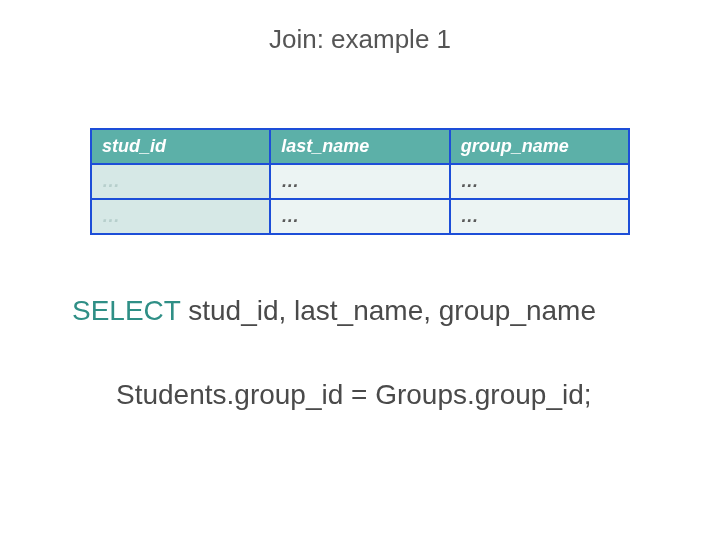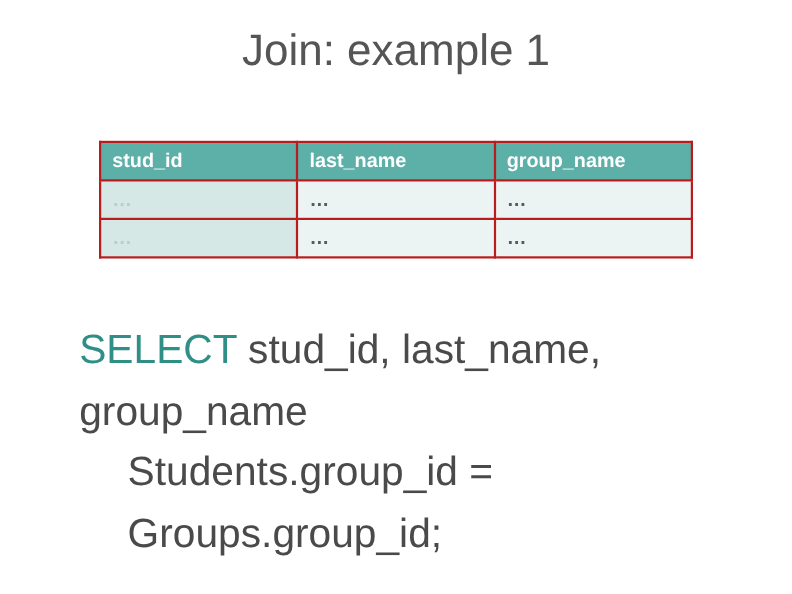--- a/index.html
+++ b/index.html
@@ -17,41 +17,42 @@
     height: 540px;
     position: relative;
     box-sizing: border-box;
   }
   .title {
     position: absolute;
     top: 24px;
     left: 0;
     width: 100%;
     text-align: center;
-    font-size: 40px;
+    font-size: 26px;
     font-weight: 400;
     color: #555;
   }
   .table-wrap {
     position: absolute;
     top: 128px;
     left: 90px;
     width: 540px;
   }
   table {
     border-collapse: collapse;
     width: 100%;
     table-layout: fixed;
   }
   th, td {
     text-align: left;
     padding: 6px 10px;
     font-size: 18px;
+    font-style: italic;
     font-weight: 700;
-    border: 2px solid #b91c1c;
+    border: 2px solid #1d4ed8;
     box-sizing: border-box;
     height: 34px;
   }
   th {
     background: #5cb0a8;
     color: #ffffff;
   }
   td {
     color: #5a5a5a;
   }
@@ -59,30 +60,31 @@
     background: #d6e8e6;
     color: #b7cfcc;
   }
   td.coln {
     background: #ecf4f3;
   }
   .sql {
     position: absolute;
     top: 290px;
     left: 72px;
-    font-size: 37px;
+    font-size: 28px;
     line-height: 1.5;
     color: #4a4a4a;
   }
   .sql .kw {
     color: #2f8f86;
   }
   .indent {
     padding-left: 44px;
     display: inline-block;
+    margin-top: 42px;
   }
 </style>
 </head>
 <body>
 
 <div class="slide">
 
   <div class="title">Join: example 1</div>
 
   <div class="table-wrap">

